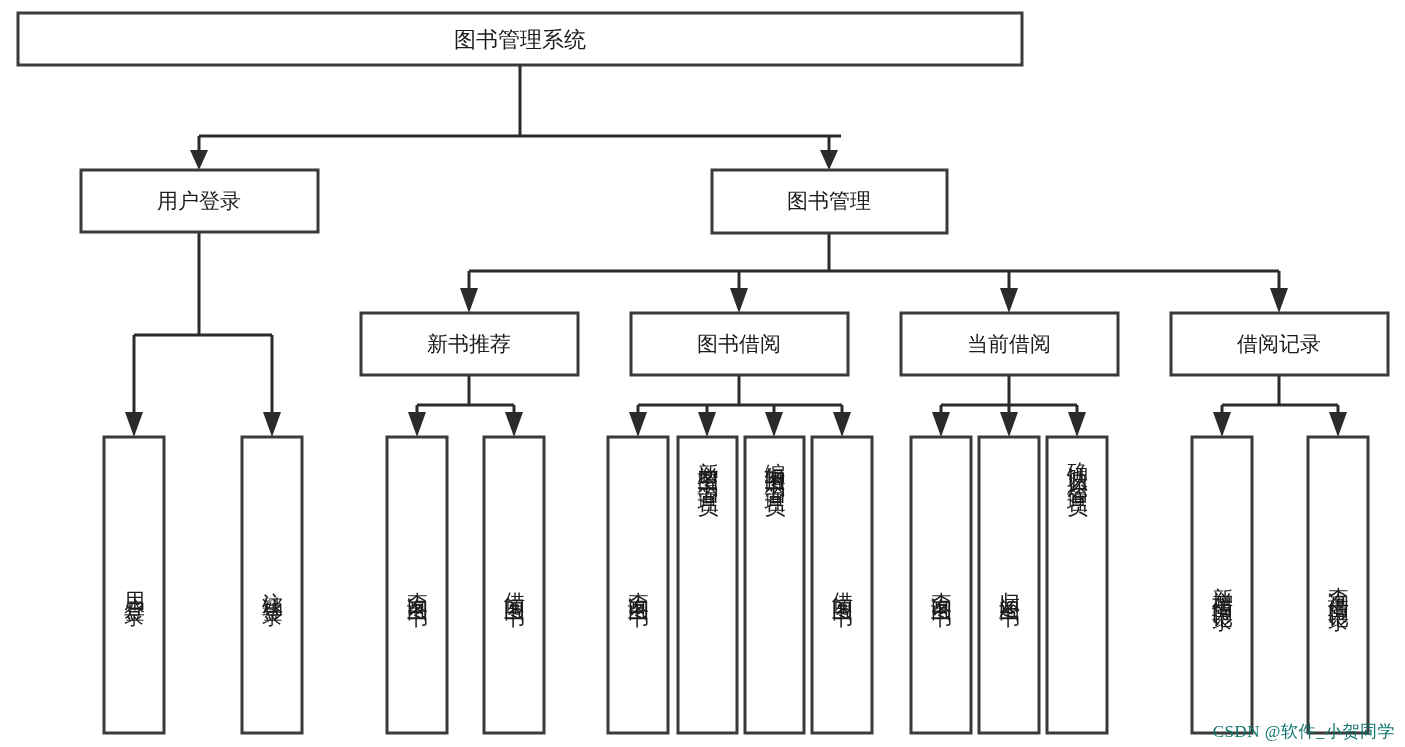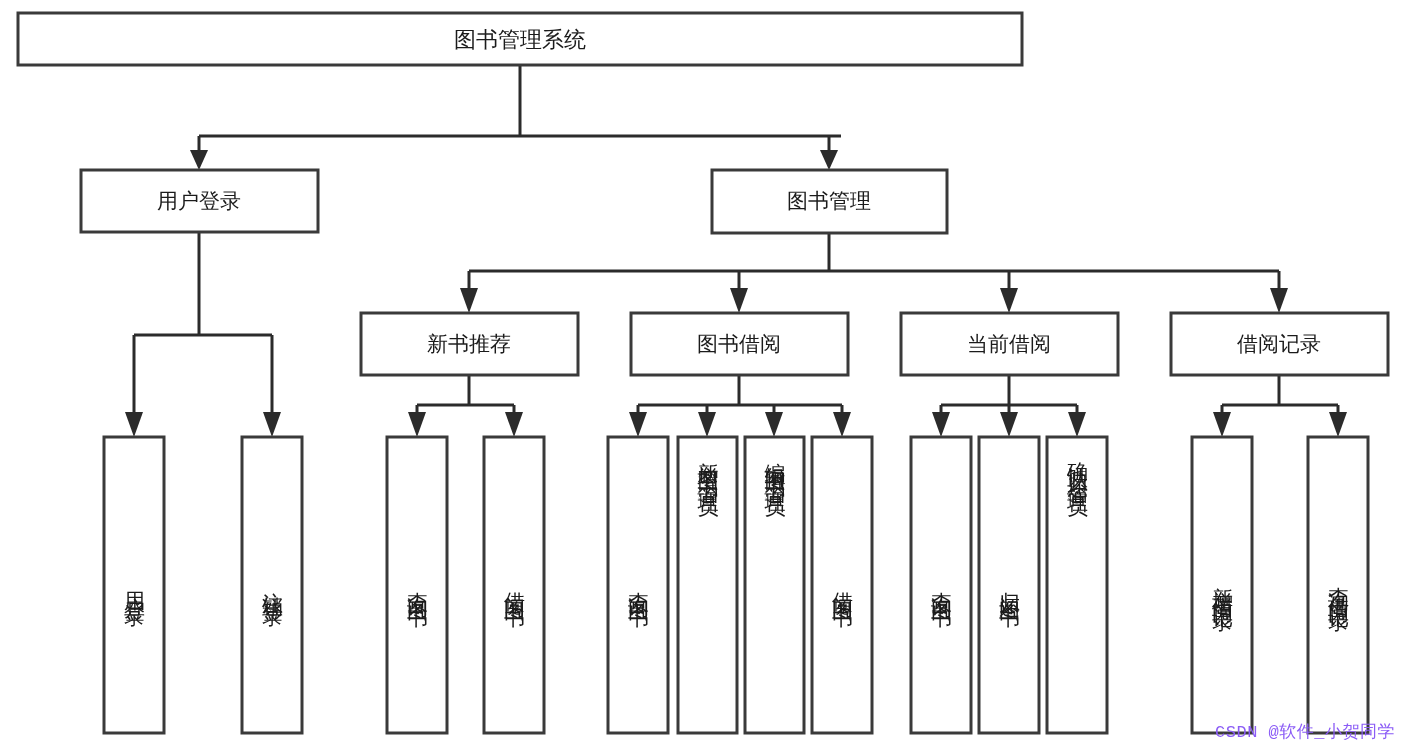--- a/index.html
+++ b/index.html
@@ -67,23 +67,23 @@
     color: #1b1b1b;
     white-space: nowrap;
   }
   .leaf-label.center {
     align-self: center;
   }
   .watermark {
     position: absolute;
     right: 10px;
     bottom: 4px;
-    font-family: Liberation Mono, monospace;
+    font-family: Liberation Serif, serif;
     font-size: 17px;
-    color: #8b5cf6;
+    color: #0f766e;
     white-space: nowrap;
     letter-spacing: 0.5px;
   }
 </style>
 </head>
 <body>
 
 <svg id="chart-root" viewBox="0 0 1405 747" width="1405" height="747">
 
   <g>

